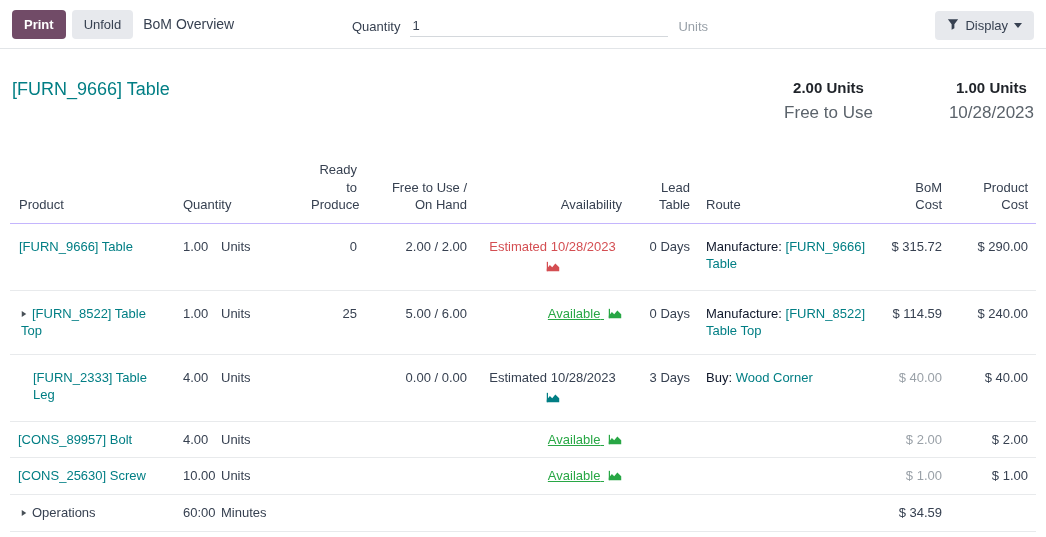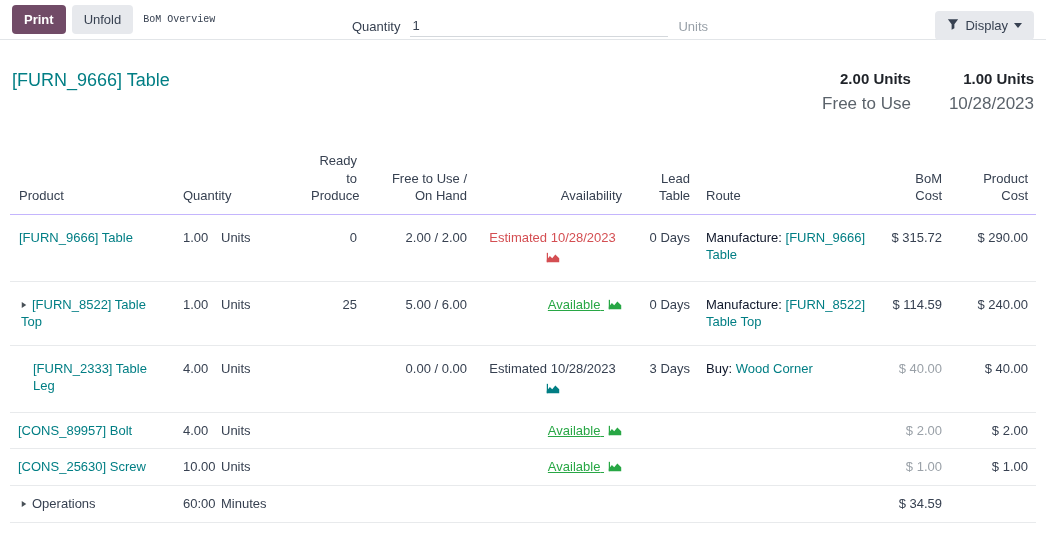--- a/index.html
+++ b/index.html
@@ -5,32 +5,32 @@
   * { box-sizing: border-box; margin: 0; padding: 0; }
   html,body { background:#fff; }
   body {
     width: 1046px; height: 537px;
     font-family: "Liberation Sans", sans-serif;
     color: #374151; font-size: 13px;
     position: relative; overflow: hidden;
   }
   
   .toolbar {
-    position: relative; height: 40px;
+    position: relative; height: 49px;
     border-bottom: 1px solid #e2e5e8;
     display: flex; align-items: center; padding: 0 12px;
   }
   .btn {
     height: 29px; padding: 0 12px; border: none; border-radius: 4px;
     font-family: inherit; font-size: 13px; cursor: pointer;
     display: inline-flex; align-items: center; gap: 6px;
   }
   .btn-primary { background:#714B67; color:#fff; font-weight: 600; }
   .btn-light { background:#e7e9ed; color:#374151; }
-  .toolbar-title { margin-left: 10px; font-size: 10px; color:#374151;font-family:Liberation Mono, monospace; }
+  .toolbar-title { margin-left: 10px; font-size: 14px; color:#374151; }
   .qty-group {
     position: absolute; left: 352px; top: 0; height: 52px;
     display: flex; align-items: center;
   }
   .qty-label { font-size: 13px; color:#374151; margin-right: 10px; }
   .qty-input {
     width: 258px; border: none; border-bottom: 1px solid #d4d8dc;
     font-family: inherit; font-size: 13px; color:#374151;
     padding: 2px 0 3px 2px; outline: none; background: transparent;
   }
@@ -41,21 +41,21 @@
     border-right: 4px solid transparent; border-top: 5px solid #374151;
     display: inline-block;
   }
   
   .summary {
     display: flex; justify-content: space-between; align-items: flex-start;
     padding: 30px 12px 0 12px;
   }
   .bom-title { font-size: 18px; font-weight: 500; color:#017e84; }
   .stats { display: flex; gap: 38px; padding-top: 0; }
-  .stat { text-align: right; }
+  .stat { text-align: center; margin-left: 38px; }
   .stat-value { font-size: 15px; font-weight: 700; color:#1f2329; }
   .stat-caption { font-size: 17px; color:#5b636b; margin-top: 7px; }
   
   table {
     margin: 32px 10px 0 10px; width: 1026px;
     border-collapse: collapse; table-layout: fixed; font-size: 13px;
   }
   th {
     font-weight: 500; color:#374151; vertical-align: bottom;
     padding: 6px 8px 9px 8px; line-height: 1.35;

